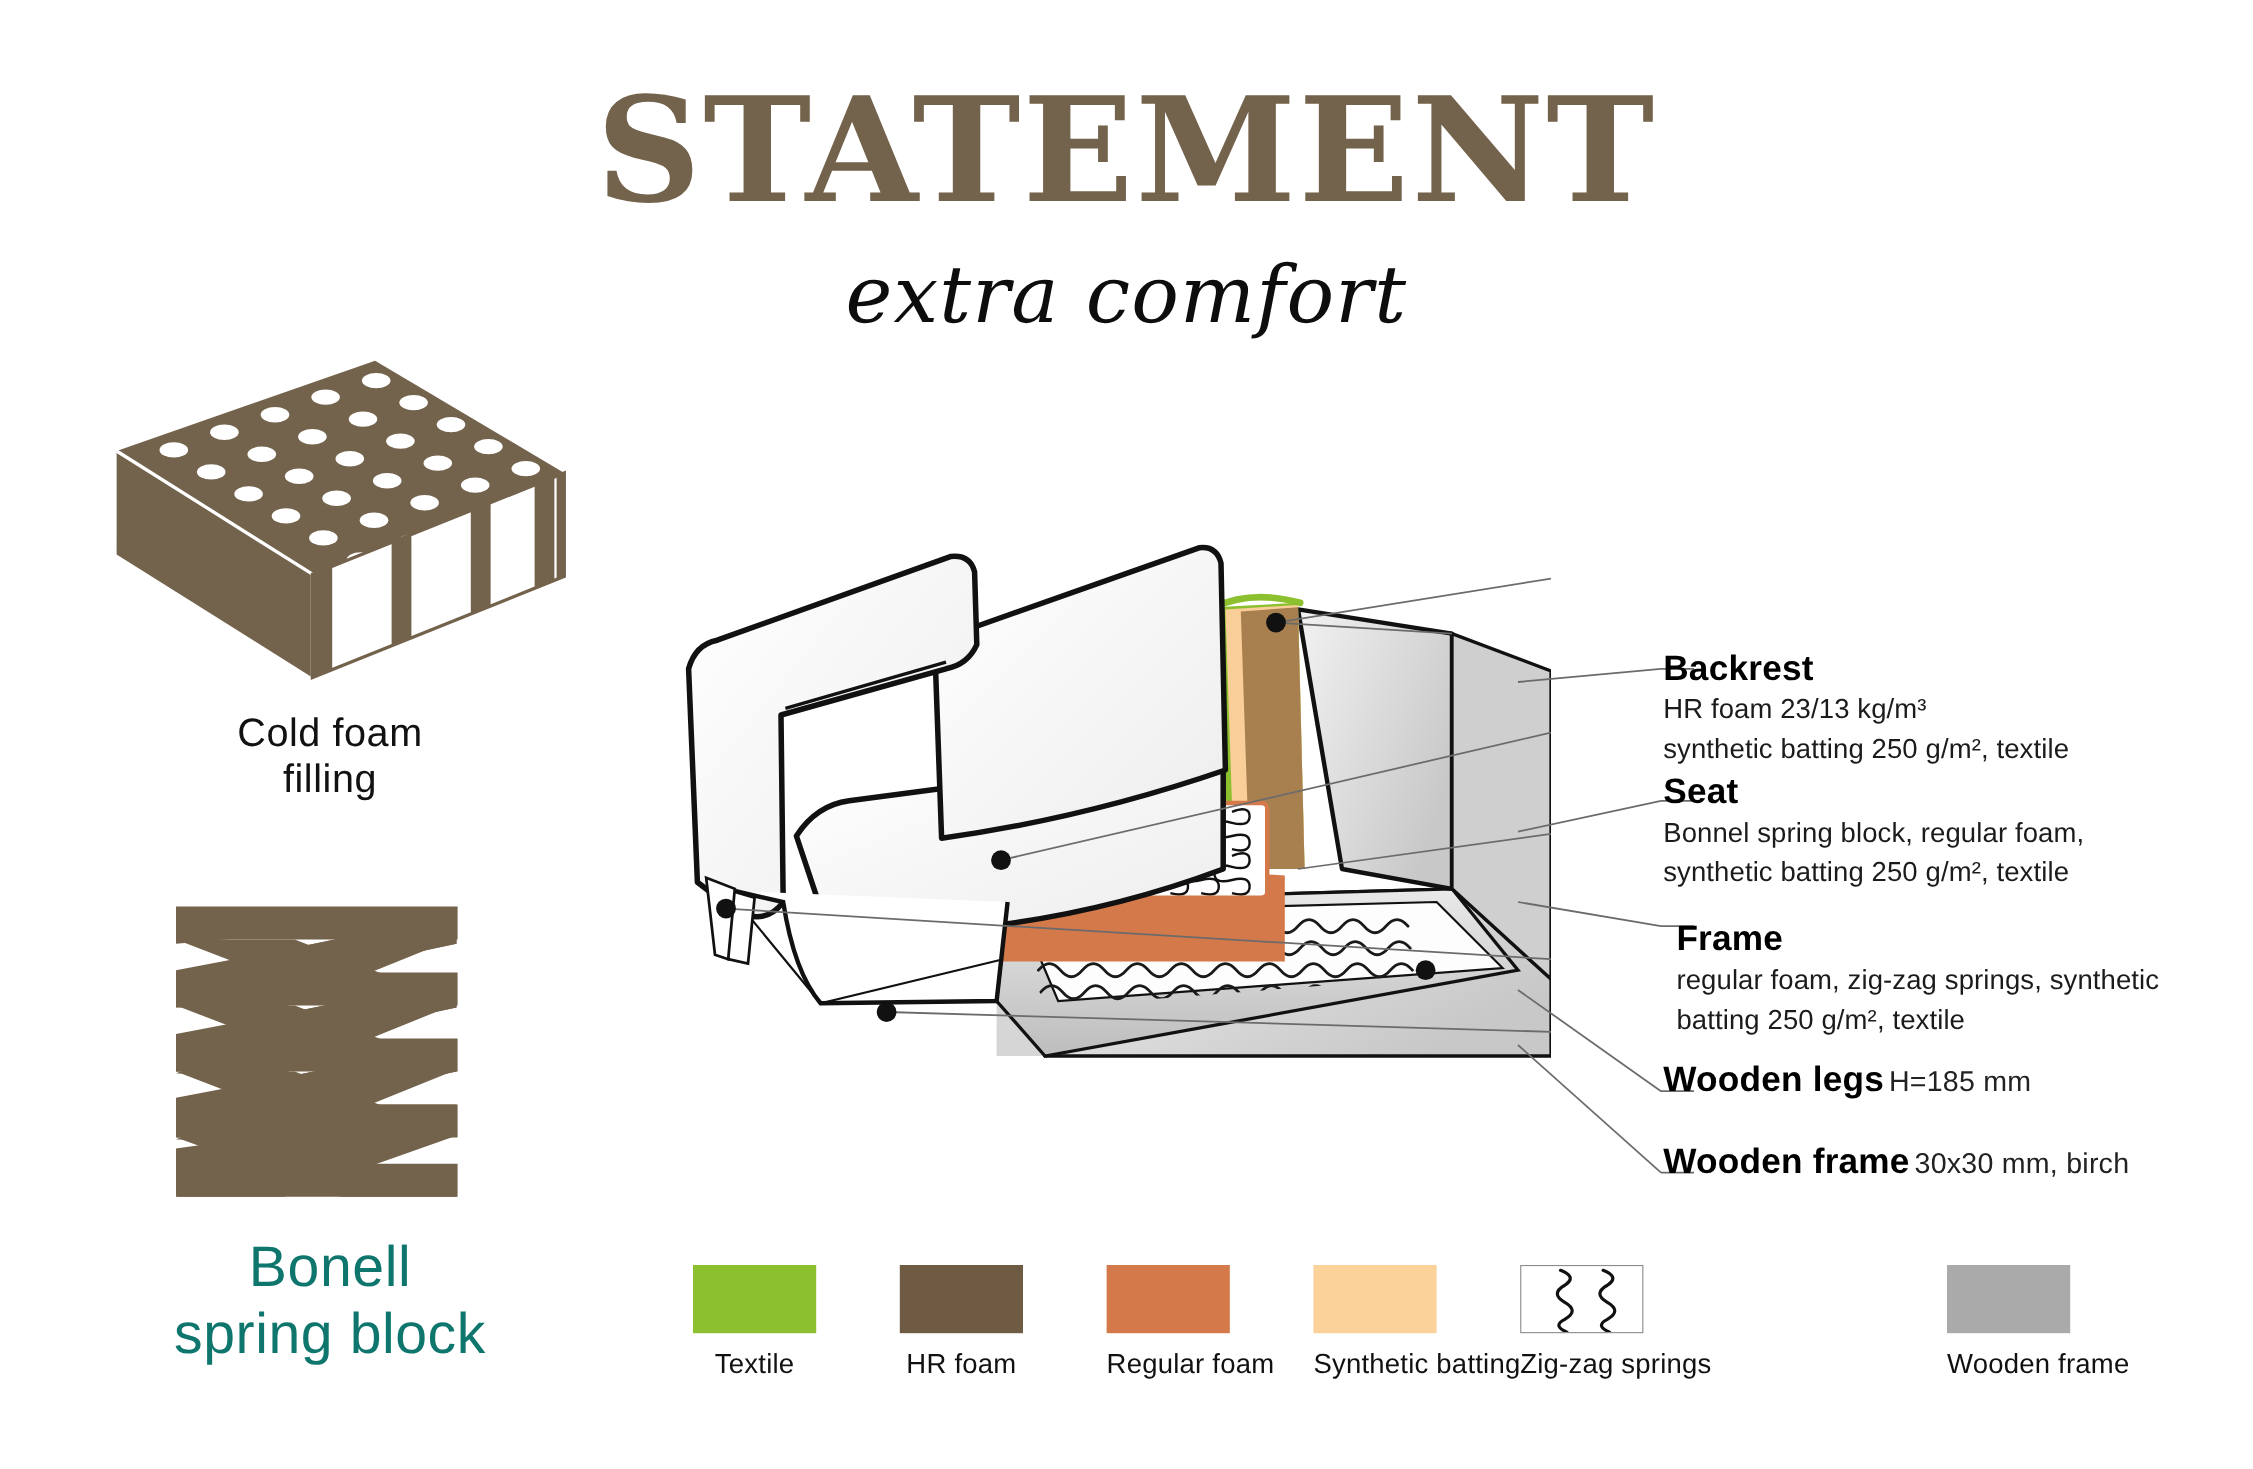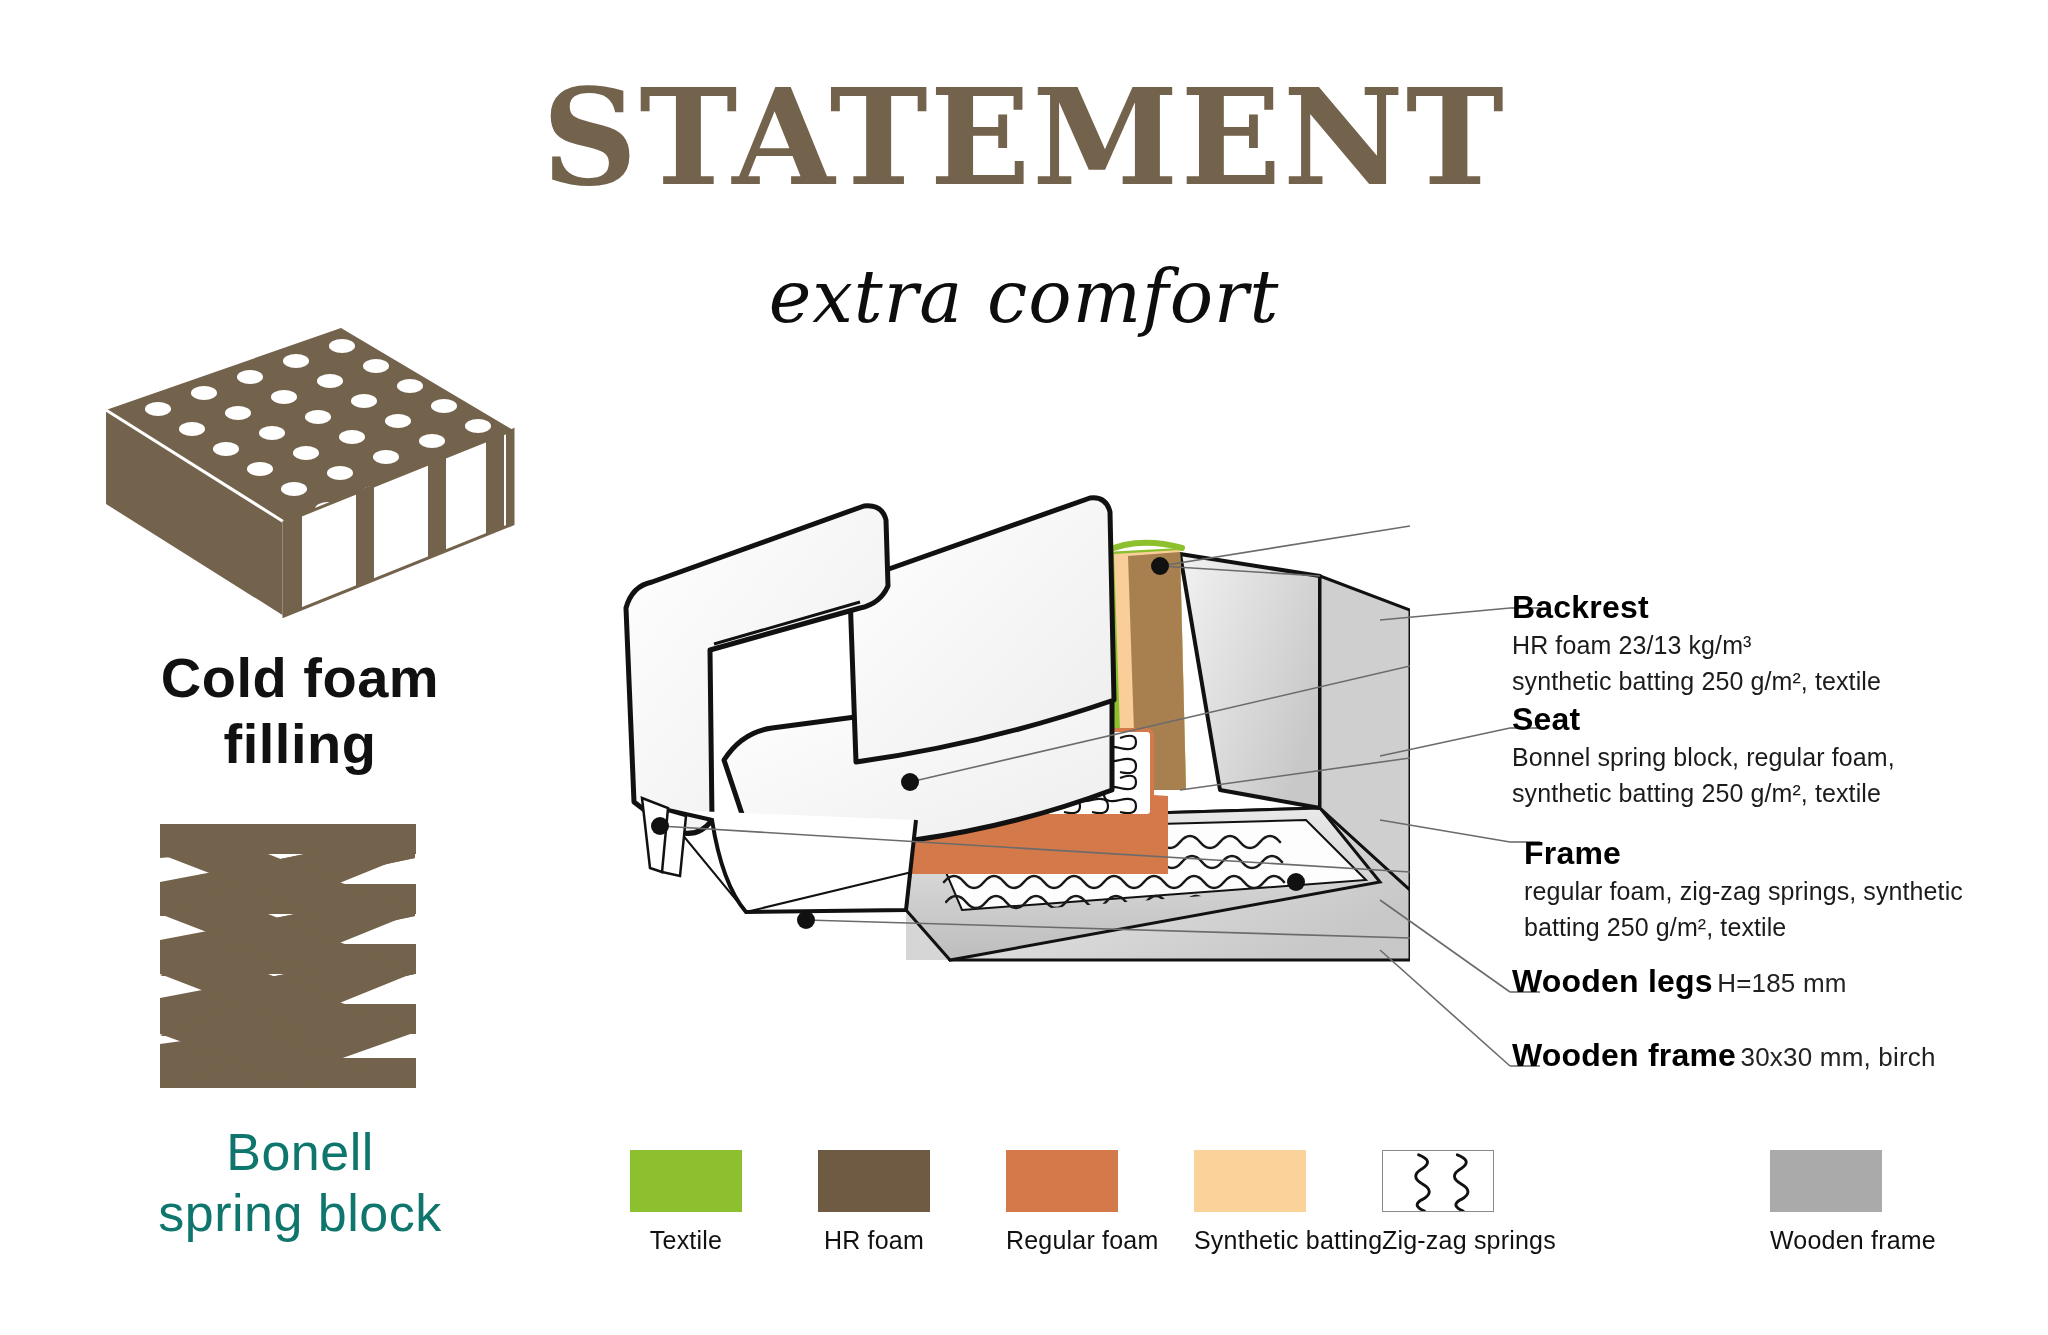--- a/index.html
+++ b/index.html
@@ -11,28 +11,28 @@
   #title{
     left:0;right:0;top:72px;text-align:center;
     font-family:"DejaVu Serif","Liberation Serif",serif;
     font-weight:700;font-size:132px;line-height:1;
     letter-spacing:2px;color:#74634C;
   }
   #subtitle{
     left:0;right:0;top:232px;text-align:center;
     font-family:"DejaVu Serif","Liberation Serif",serif;
     font-style:italic;font-weight:400;font-size:72px;line-height:1;
-    color:#0d0d0d;letter-spacing:1px;margin-top:29px;
+    color:#0d0d0d;letter-spacing:1px;
   }
 
   
   #foam-block{left:88px;top:322px;width:430px;height:312px;}
   #foam-caption{
     left:40px;top:645px;width:520px;text-align:center;
-    font-size:56px;line-height:1.17;font-weight:700;color:#111;
+    font-size:36px;line-height:1.17;font-weight:400;color:#111;
     letter-spacing:.5px;
   }
   #zigzag-art{left:140px;top:800px;width:300px;height:290px;}
   #zigzag-caption{
     left:20px;top:1122px;width:560px;text-align:center;
     font-size:52px;line-height:1.17;font-weight:300;color:#0f766e;
     letter-spacing:.5px;
   }
 
   

